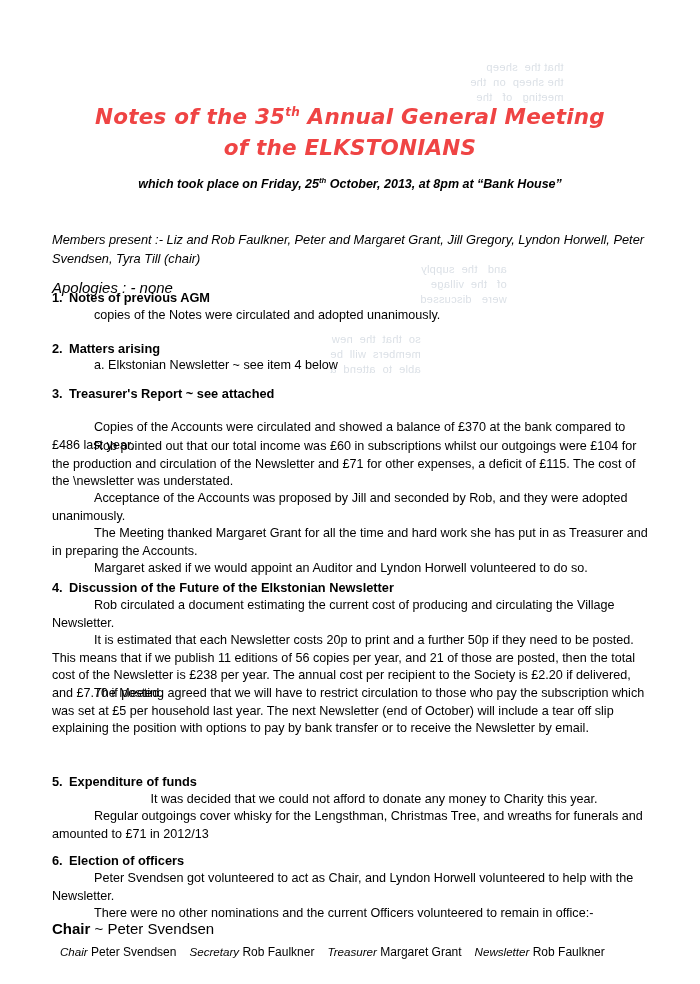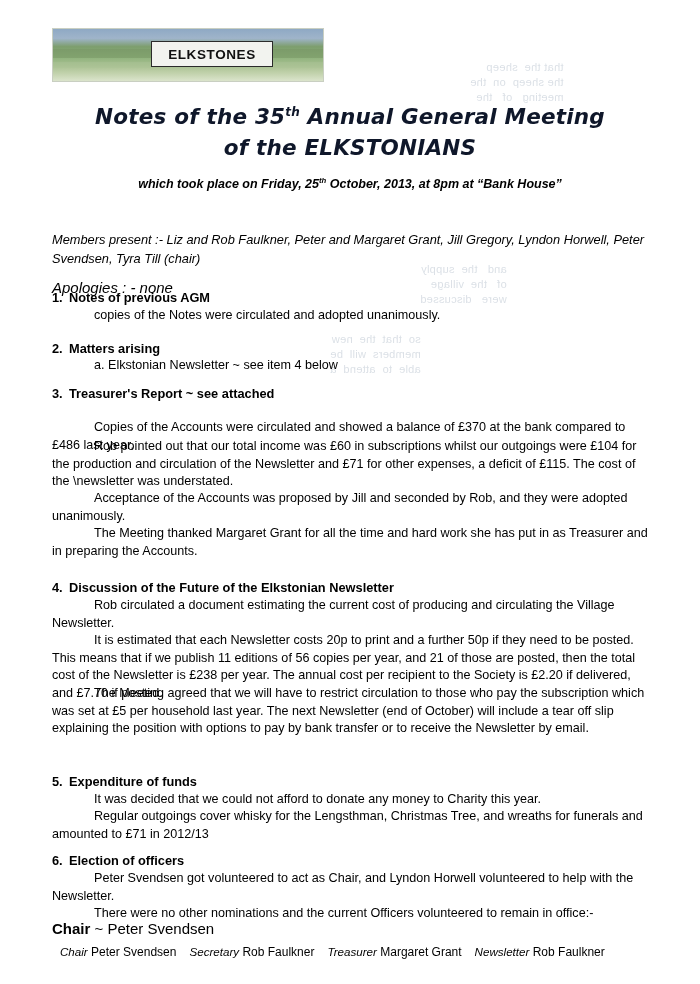--- a/index.html
+++ b/index.html
@@ -98,21 +98,21 @@
   .title {
     position: absolute;
     left: 0;
     right: 0;
     text-align: center;
     font-family: "DejaVu Sans", sans-serif;
     font-style: italic;
     font-weight: bold;
     font-size: 21.5px;
     letter-spacing: 0.2px;
-    color: #0f172a;
+    color: #ef4444;
   }
   .title-line1 { top: 104px; }
   .title-line2 { top: 135px; }
   .title sup {
     font-size: 12px;
     vertical-align: super;
   }
 
   .subtitle {
     position: absolute;
@@ -172,21 +172,21 @@
   .p3cpos { top: 490px; }
   .p3dpos { top: 525px; }
   .p3epos { top: 560px; }
 
   .h4pos { top: 580px; }
   .p4apos { top: 597px; }
   .p4bpos { top: 632px; }
   .p4cpos { top: 685px; }
 
   .h5pos { top: 774px; }
-  .p5apos { top: 791px; }
+  .p5apos { top: 791px; text-align: center; }
   .p5bpos { top: 808px; }
 
   .h6pos { top: 853px; }
   .p6apos { top: 870px; }
   .p6bpos { top: 905px; }
 
   .chair-line {
     position: absolute;
     left: 52px;
     top: 920px;
@@ -219,47 +219,41 @@
   <div class="bleed b1">that the  sheep
 the sheep  on  the
 meeting   of   the</div>
   <div class="bleed b2">and   the  supply
 of   the  village
 were   discussed</div>
   <div class="bleed b3">so  that  the  new
 members  will  be
 able  to  attend  a</div>
 
-  <div class="logo-band">
-    <div class="band-streak"></div>
-    <div class="band-streak2"></div>
-    <div class="logo-plate">
-      <span>ELKSTONES</span>
-    </div>
-  </div>
 
   <div class="title title-line1"><span>Notes of the 35</span><sup>th</sup><span> Annual  General  Meeting</span></div>
   <div class="title title-line2">of the ELKSTONIANS</div>
 
   <div class="subtitle"><span>which took place on Friday, 25</span><sup class="ord">th</sup><span> October, 2013, at 8pm at “Bank House”</span></div>
 
   <div class="blk members"><span>Members present :-</span><span> Liz and Rob Faulkner, Peter and Margaret Grant, Jill Gregory, Lyndon Horwell, Peter Svendsen, Tyra Till (chair)</span></div>
   <div class="blk apologies">Apologies : - none</div>
 
   <div class="item-head h1pos"><span class="num">1.</span><span>Notes of previous AGM</span></div>
   <div class="para indent p1pos">copies of the Notes were circulated and adopted unanimously.</div>
 
   <div class="item-head h2pos"><span class="num">2.</span><span>Matters arising</span></div>
   <div class="para indent-a p2pos">a.  Elkstonian Newsletter ~ see item 4 below</div>
 
   <div class="item-head h3pos"><span class="num">3.</span><span>Treasurer's Report ~ see attached</span></div>
   <div class="para indent p3apos">Copies of the Accounts were circulated and showed a balance of £370 at the bank compared to £486 last year.</div>
   <div class="para indent p3bpos">Rob pointed out that our total income was £60 in subscriptions whilst our outgoings were £104 for the production and circulation of the Newsletter and £71 for other expenses, a deficit of £115.   The cost of the \newsletter was understated.</div>
   <div class="para indent p3cpos">Acceptance of the Accounts was proposed by Jill and seconded by Rob, and they were adopted unanimously.</div>
   <div class="para indent p3dpos">The Meeting thanked Margaret Grant for all the time and hard work she has put in as Treasurer and in preparing the Accounts.</div>
+  <div class="para indent p3epos">Margaret asked if we would appoint an Auditor and Lyndon Horwell volunteered to do so.</div>
 
   <div class="item-head h4pos"><span class="num">4.</span><span>Discussion of the Future of the Elkstonian Newsletter</span></div>
   <div class="para indent p4apos">Rob circulated a document estimating the current cost of producing and circulating the Village Newsletter.</div>
   <div class="para indent p4bpos">It is estimated that each Newsletter costs 20p to print and a further 50p if they need to be posted.   This means that if we publish 11 editions of 56 copies per year, and 21 of those are posted, then the total cost of the Newsletter is £238 per year.    The annual cost per recipient to the Society is £2.20 if delivered, and £7.70 if posted.</div>
   <div class="para indent p4cpos">The Meeting agreed that we will have to restrict circulation to those who pay the subscription which was set at £5 per household last year.   The next Newsletter (end of October) will include a tear off slip explaining the position with options to pay by bank transfer or to receive the Newsletter by email.</div>
 
   <div class="item-head h5pos"><span class="num">5.</span><span>Expenditure of funds</span></div>
   <div class="para indent p5apos">It was decided that we could not afford to donate any money to Charity this year.</div>
   <div class="para indent p5bpos">Regular outgoings cover whisky for the Lengsthman, Christmas Tree, and wreaths for funerals and amounted to £71 in 2012/13</div>
 

